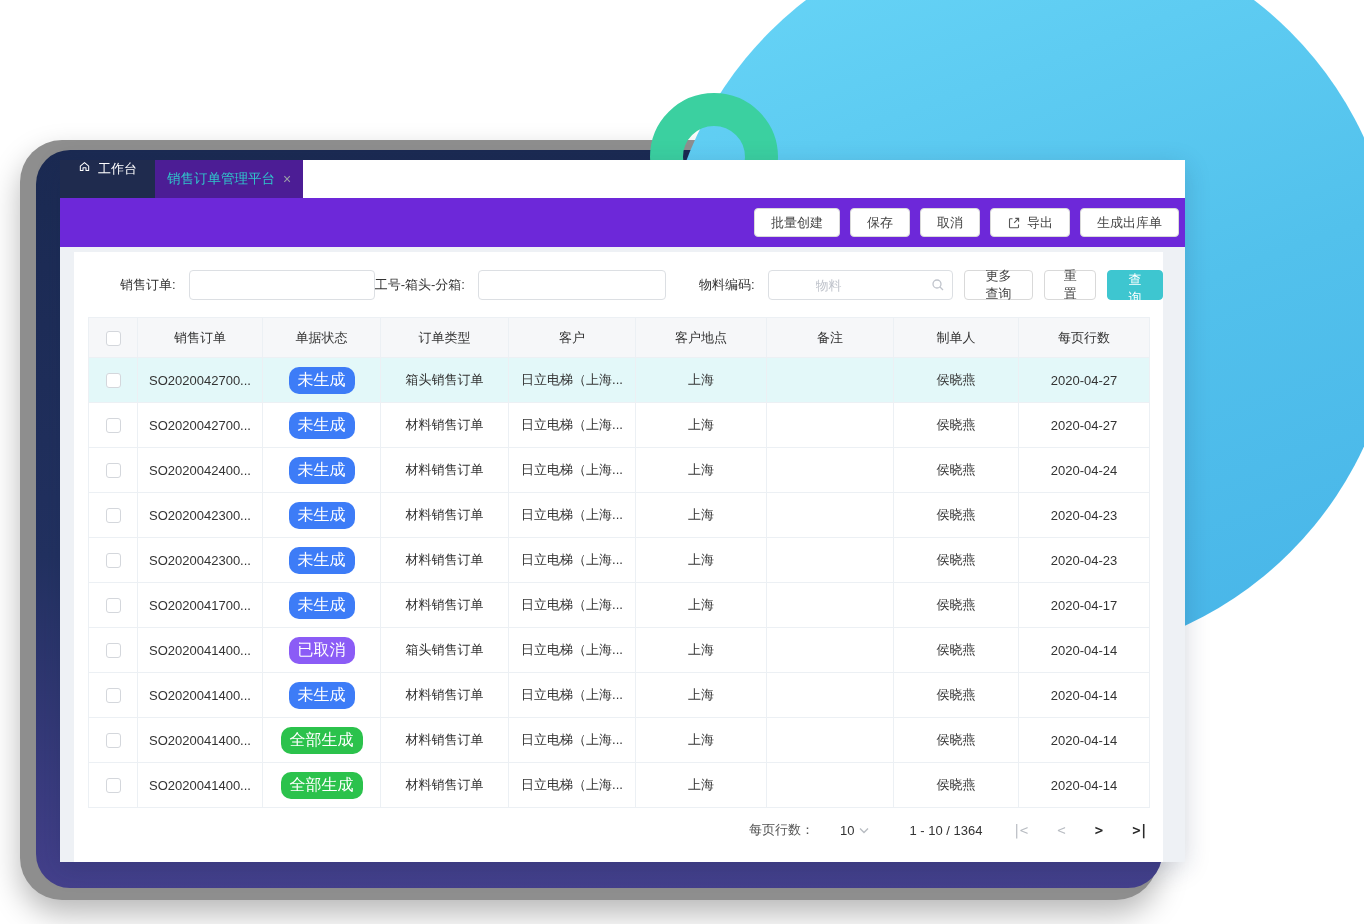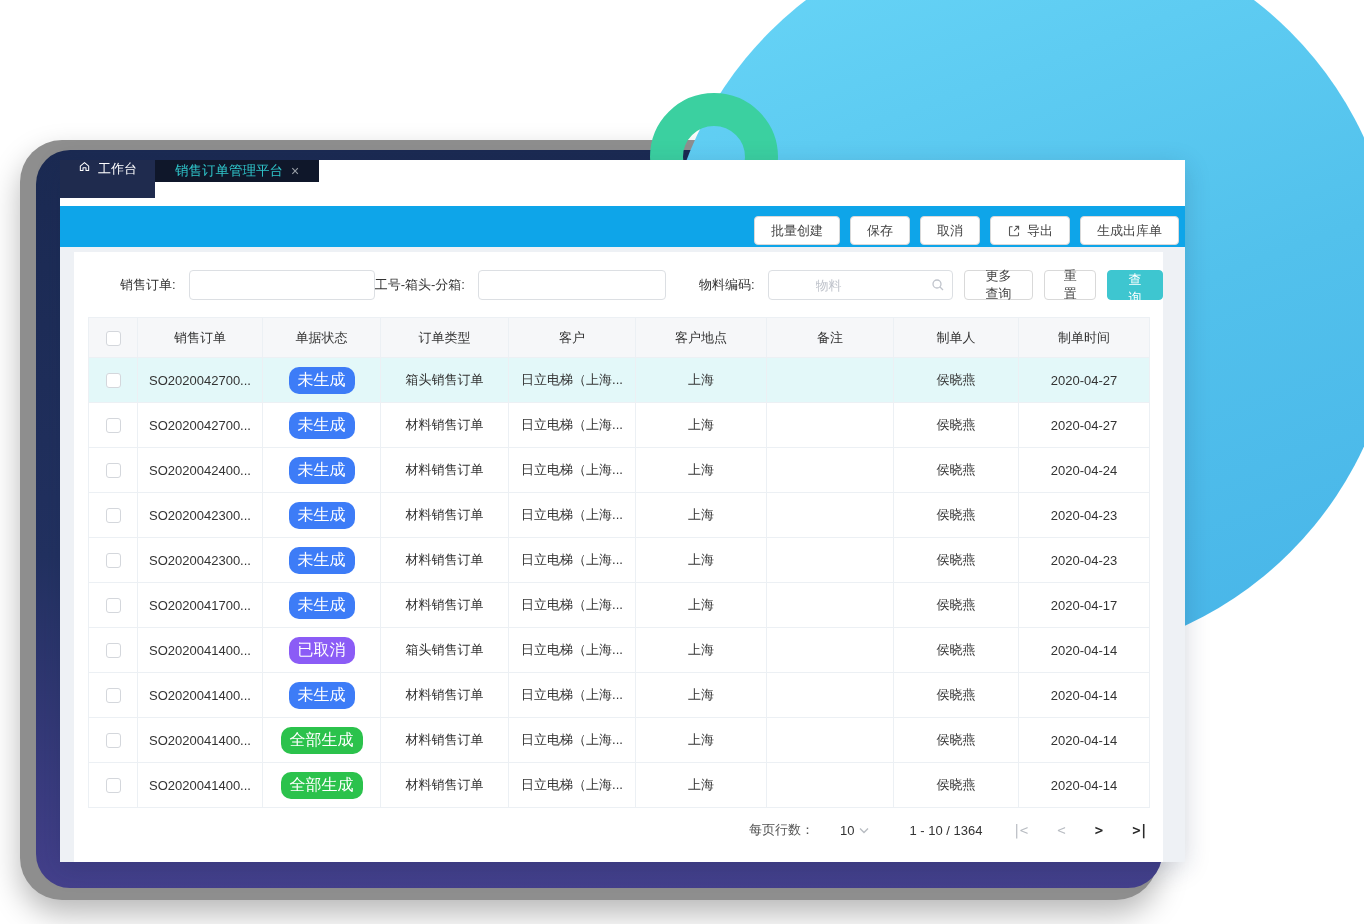--- a/index.html
+++ b/index.html
@@ -18,26 +18,26 @@
     border:33px solid #3bd0a0; border-radius:50%; z-index:3; }
 
   
   .window { position:absolute; left:60px; top:160px; width:1125px; height:702px;
     background:#ffffff; z-index:4; box-shadow:0 6px 24px rgba(20,40,80,.18); }
 
   
   .tabbar { position:absolute; left:0; top:0; right:0; height:38px; background:#ffffff; display:flex; }
   .tab-home { height:38px; padding:0 18px; background:#1f2b4e; color:#fff; display:flex;
     gap:7px; font-size:13px; }
-  .tab-active { height:22px; padding:0 20px; background:#0f172a; color:#2fc6cb; display:flex;
+  .tab-active { height:38px; padding:0 12px; background:#4c1d95; color:#2fc6cb; display:flex;
     align-items:center; gap:8px; font-size:13.5px; }
   .tab-close { color:#9aa0a8; font-size:14px; cursor:pointer; }
 
   
-  .toolbar { position:absolute; left:0; top:46px; right:0; height:49px; background:#0ea5e9;
+  .toolbar { position:absolute; left:0; top:38px; right:0; height:49px; background:#6d28d9;
     display:flex; align-items:center; justify-content:flex-end; gap:10px; padding-right:6px; }
   .btn { height:29px; padding:0 16px; background:#fff; border:1px solid #d9d9d9; border-radius:4px;
     font-size:13px; color:#444; display:inline-flex; align-items:center; gap:6px; cursor:pointer;
     font-family:inherit; }
 
   
   .content { position:absolute; left:0; top:87px; right:0; bottom:0; background:#eef1f5; }
   .card { position:absolute; left:14px; right:22px; top:5px; bottom:0; background:#ffffff; }
 
   
@@ -172,21 +172,21 @@
           <thead>
             <tr>
               <th><span class="checkbox"></span></th>
             <th>销售订单</th>
                 <th>单据状态</th>
                 <th>订单类型</th>
                 <th>客户</th>
                 <th>客户地点</th>
                 <th>备注</th>
                 <th>制单人</th>
-                <th>制单时间</th>
+                <th>每页行数</th>
               </tr>
           </thead>
           <tbody>
               <tr class="highlight">
                 <td><span class="checkbox"></span></td>
                 <td>SO2020042700...</td>
                 <td><span class="badge blue">未生成</span></td>
                 <td>箱头销售订单</td>
                 <td>日立电梯（上海...</td>
                 <td>上海</td>

